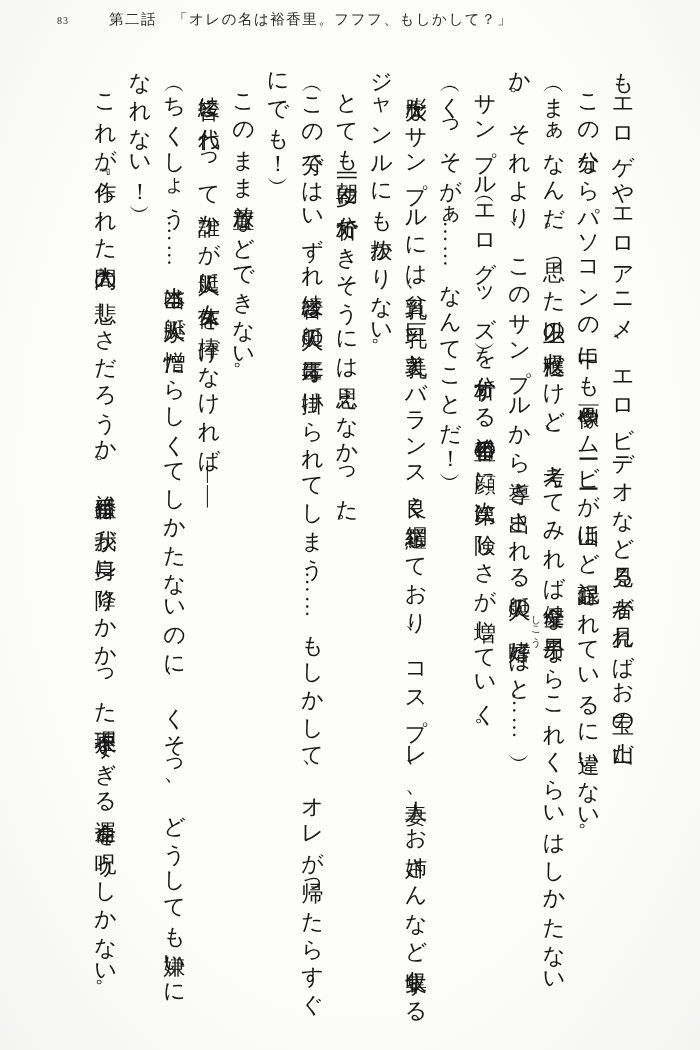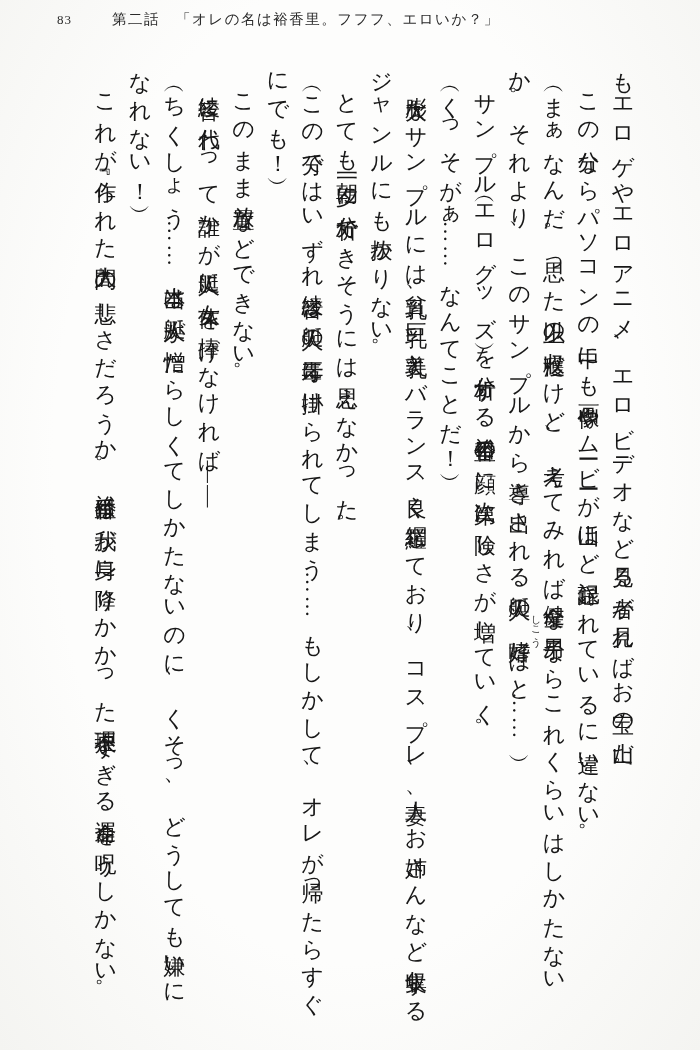--- a/index.html
+++ b/index.html
@@ -23,21 +23,21 @@
     position: absolute;
     top: 10px;
     left: 57px;
     display: flex;
     align-items: baseline;
     font-size: 15px;
     color: #2a2a2a;
     white-space: nowrap;
   }
   .page-number {
-    font-size: 13px;
+    font-size: 10px;
     letter-spacing: 1px;
     margin-right: 40px;
   }
   .chapter-title {
     font-size: 14.5px;
     letter-spacing: 1.5px;
   }
   
   .body-text {
     position: absolute;
@@ -67,21 +67,21 @@
     color: #2a2a2a;
   }
 </style>
 </head>
 <body>
 
 <div class="page">
 
   <header class="running-head">
     <span class="page-number">83</span>
-    <span class="chapter-title">第二話　「オレの名は裕香里。フフフ、エロいか？」</span>
+    <span class="chapter-title">第二話　「オレの名は裕香里。フフフ、もしかして？」</span>
   </header>
 
   <main class="body-text" id="body-text">
       <p class="">もエロゲやエロアニメ、エロビデオなど見る者が見ればお宝の山だ。</p>
       <p class="indent">この分ならパソコンの中にも画像やムービーが山ほど記録されているに違いない。</p>
       <p class="indent">（まぁなんだ。思った以上の収穫だけど、考えてみれば健全な男子ならこれくらいはしかたないか。それより、このサンプルから導き出される艇人の<ruby>嗜好<rt>しこう</rt></ruby>はと……）</p>
       <p class="indent">サンプル（エログッズ）を分析する裕香里の顔に次第に険しさが増していく。</p>
       <p class="indent">（くっそがぁ……なんてことだ！）</p>
       <p class="indent">膨大なサンプルには貧乳、巨乳、美乳とバランス良く網羅しており、コスプレ、人妻、お姉さんなど収集するジャンルにも抜かりない。</p>
       <p class="indent">とても一朝一夕に分析できそうには思えなかった。</p>

